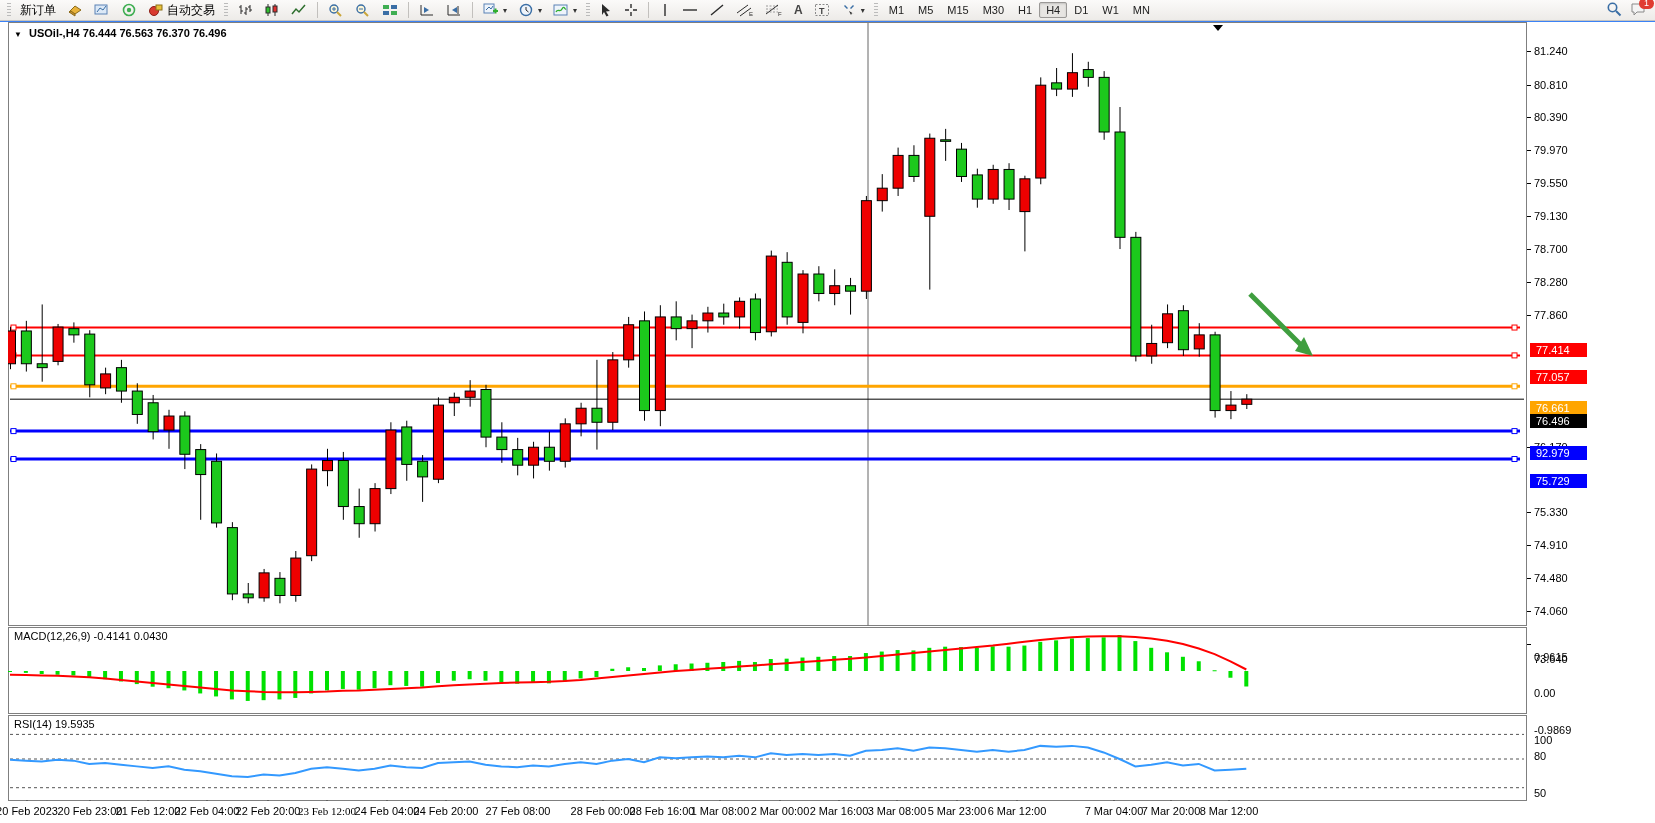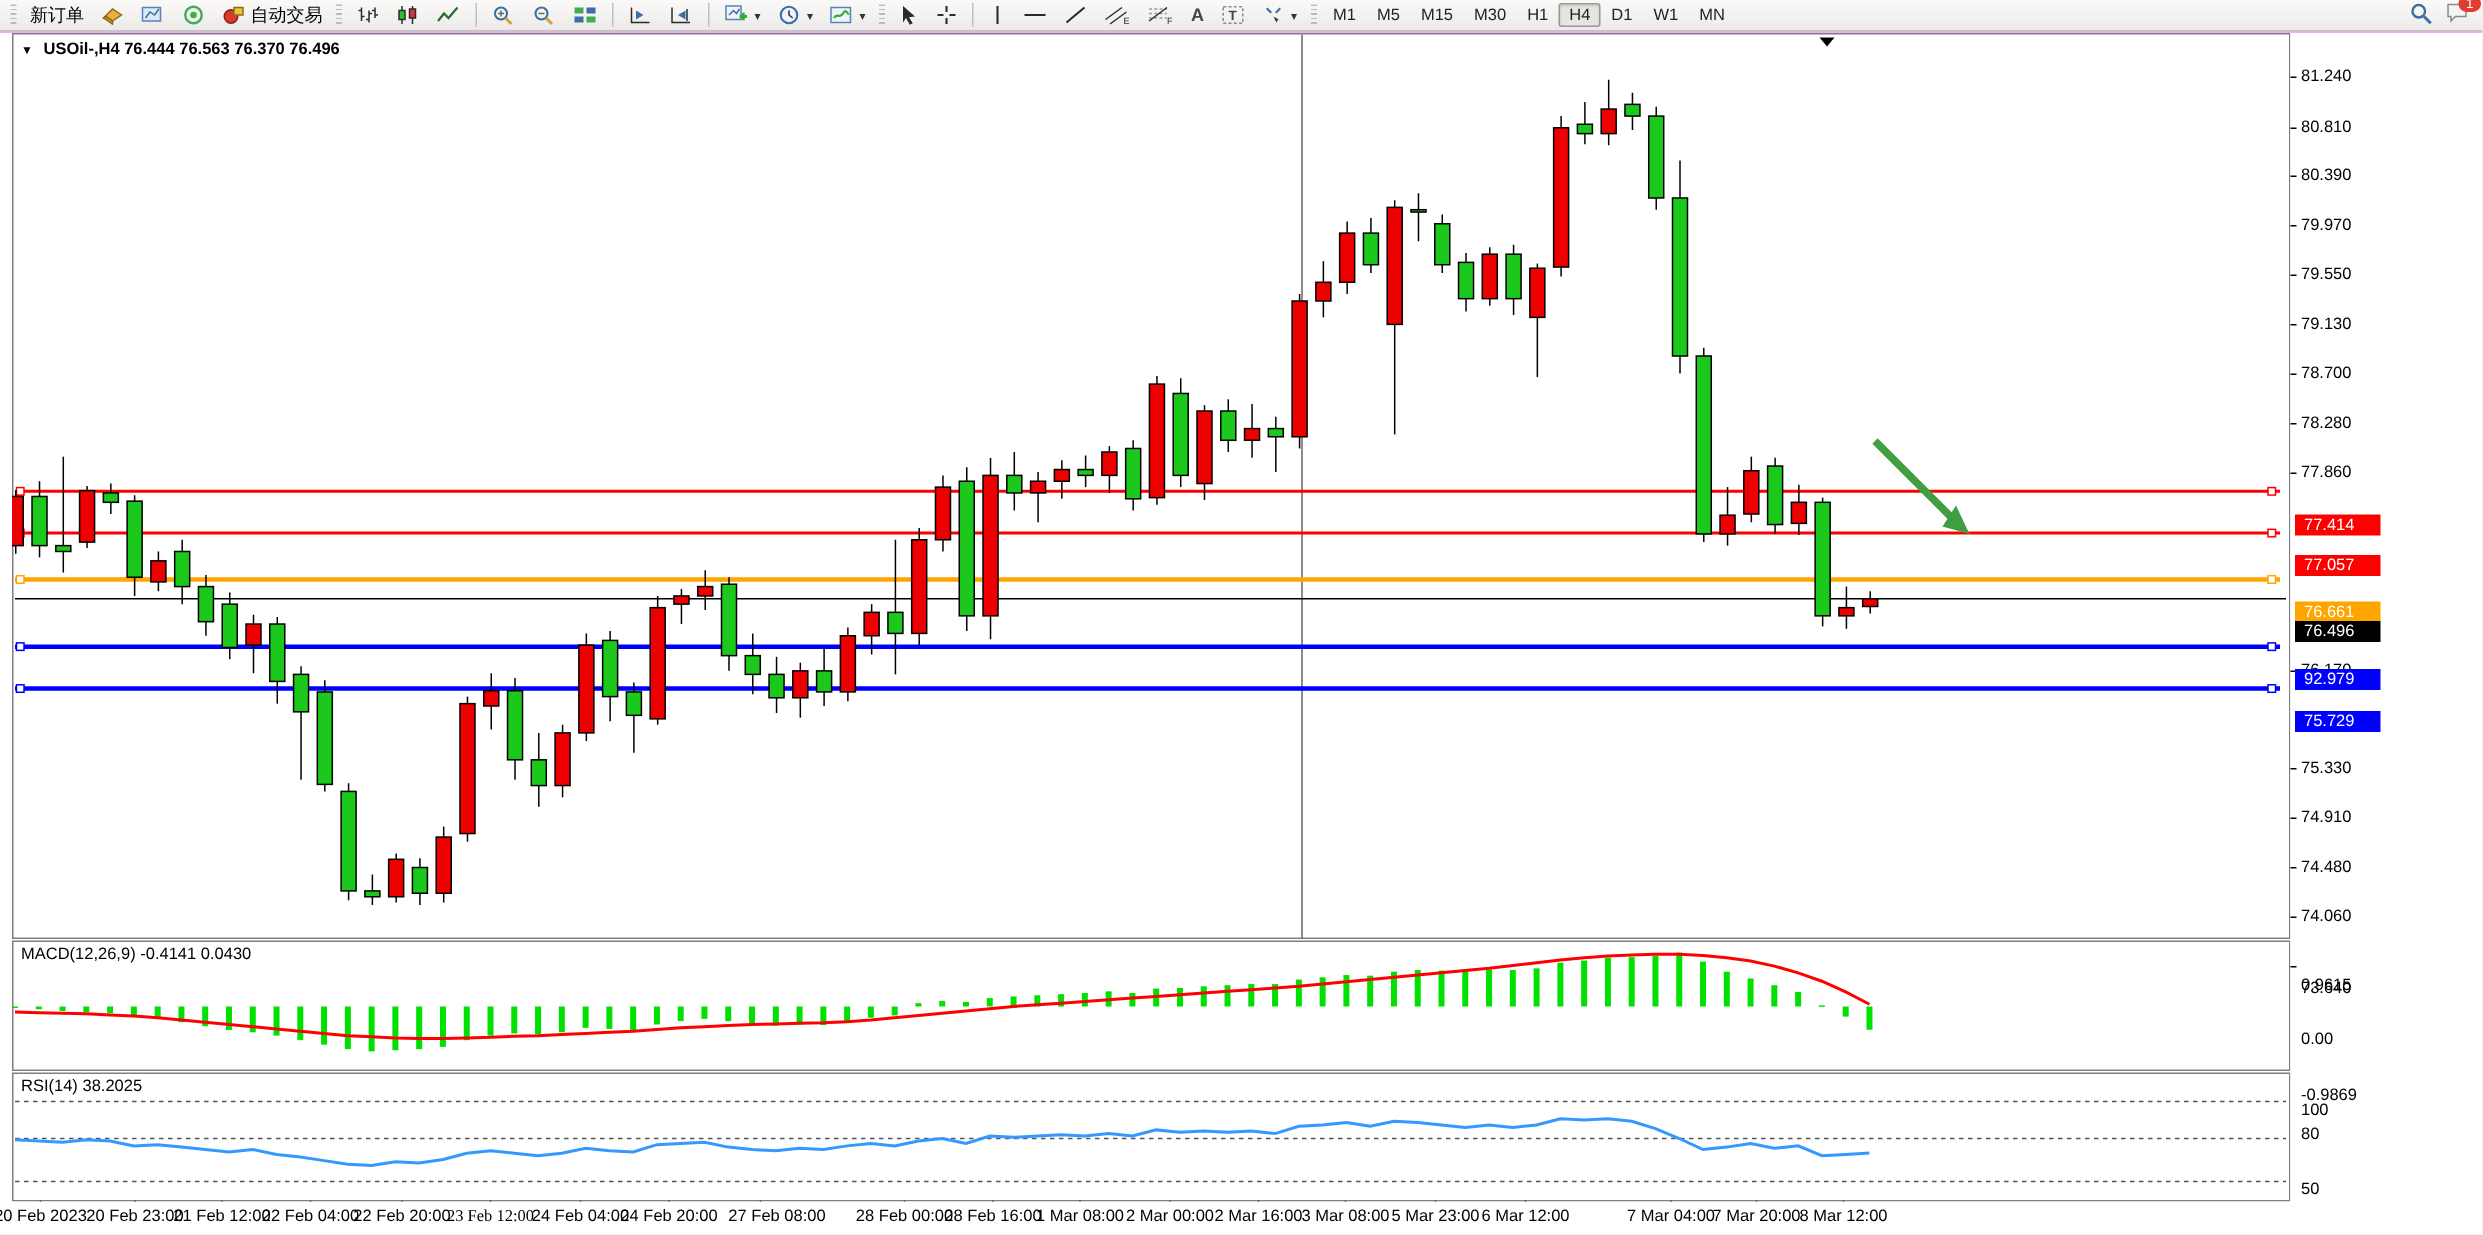--- a/index.html
+++ b/index.html
@@ -1,16 +1,16 @@
 <!DOCTYPE html>
 <html><head>
 <meta charset="utf-8">
 <style>
   html,body{margin:0;padding:0;background:#fff;}
-  #app{position:relative;width:1655px;height:823px;background:#f0abfc;overflow:hidden;
+  #app{position:relative;width:1655px;height:823px;background:#3b82f6;overflow:hidden;
        font-family:"Liberation Sans","DejaVu Sans",sans-serif;font-size:11px;color:#000;}
   
   #toolbar{position:absolute;left:0;top:0;width:1655px;height:21px;
     background:linear-gradient(#fbfaf9,#edebe8);border-bottom:1px solid #c6c4c1;
     display:flex;align-items:center;gap:1px;padding:0 4px;box-sizing:border-box;z-index:30;}
   .grip{width:4px;height:14px;margin:0 3px;
     background:repeating-linear-gradient(180deg,#bbb 0 1px,transparent 1px 3px);}
   .tb-sep{width:1px;height:16px;background:#c2c0bd;margin:0 4px;}
   .tb-btn{display:flex;align-items:center;gap:3px;padding:1px 4px;height:17px;
     border:1px solid transparent;border-radius:2px;cursor:default;white-space:nowrap;}
@@ -587,21 +587,21 @@
     </div>
 
     <div class="ind-label" style="top:608px;">
       <span>MACD(12,26,9)</span>
       <span> </span>
       <span>-0.4141 0.0430</span>
     </div>
     <div class="ind-label" style="top:696px;">
       <span>RSI(14)</span>
       <span> </span>
-      <span>38.2025</span>
+      <span>19.5935</span>
     </div>
 
     <div id="price-axis">
         <div class="p-dash" style="top: 29px;"></div>
         <div class="p-tick" style="top: 23px;">81.240</div>
         <div class="p-dash" style="top: 62.5529px;"></div>
         <div class="p-tick" style="top: 56.5529px;">80.810</div>
         <div class="p-dash" style="top: 95.3255px;"></div>
         <div class="p-tick" style="top: 89.3255px;">80.390</div>
         <div class="p-dash" style="top: 128.098px;"></div>

